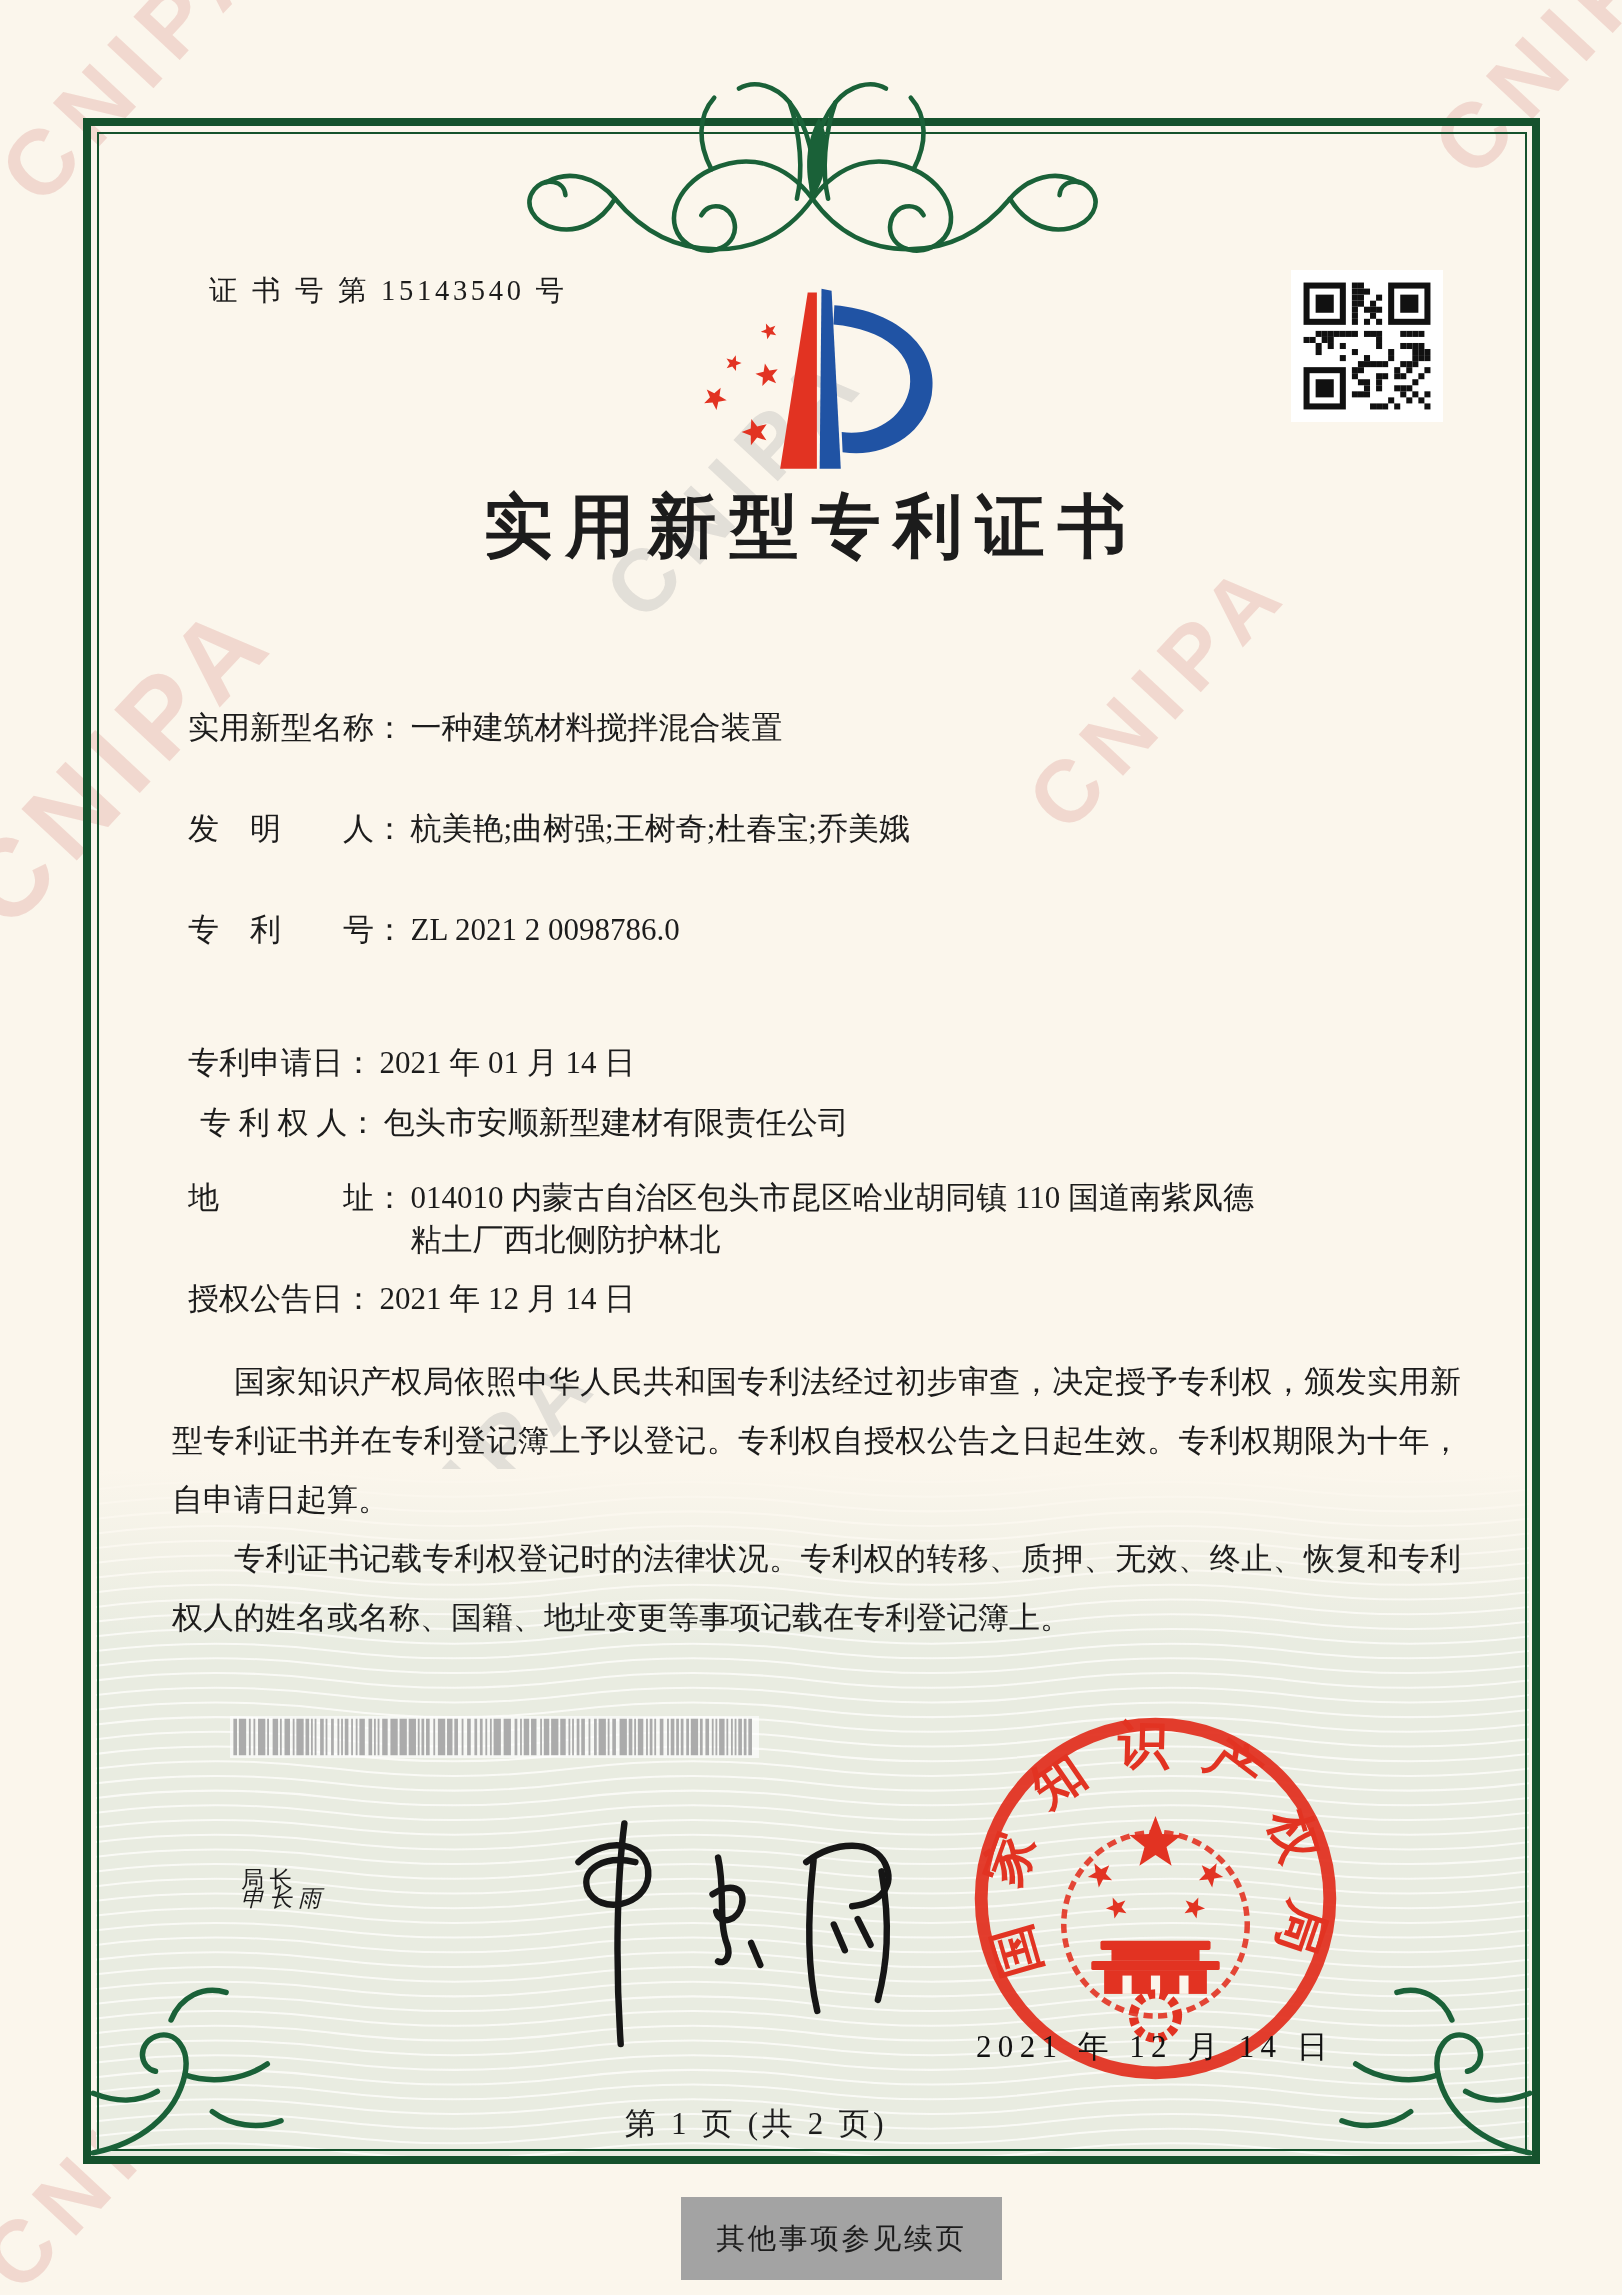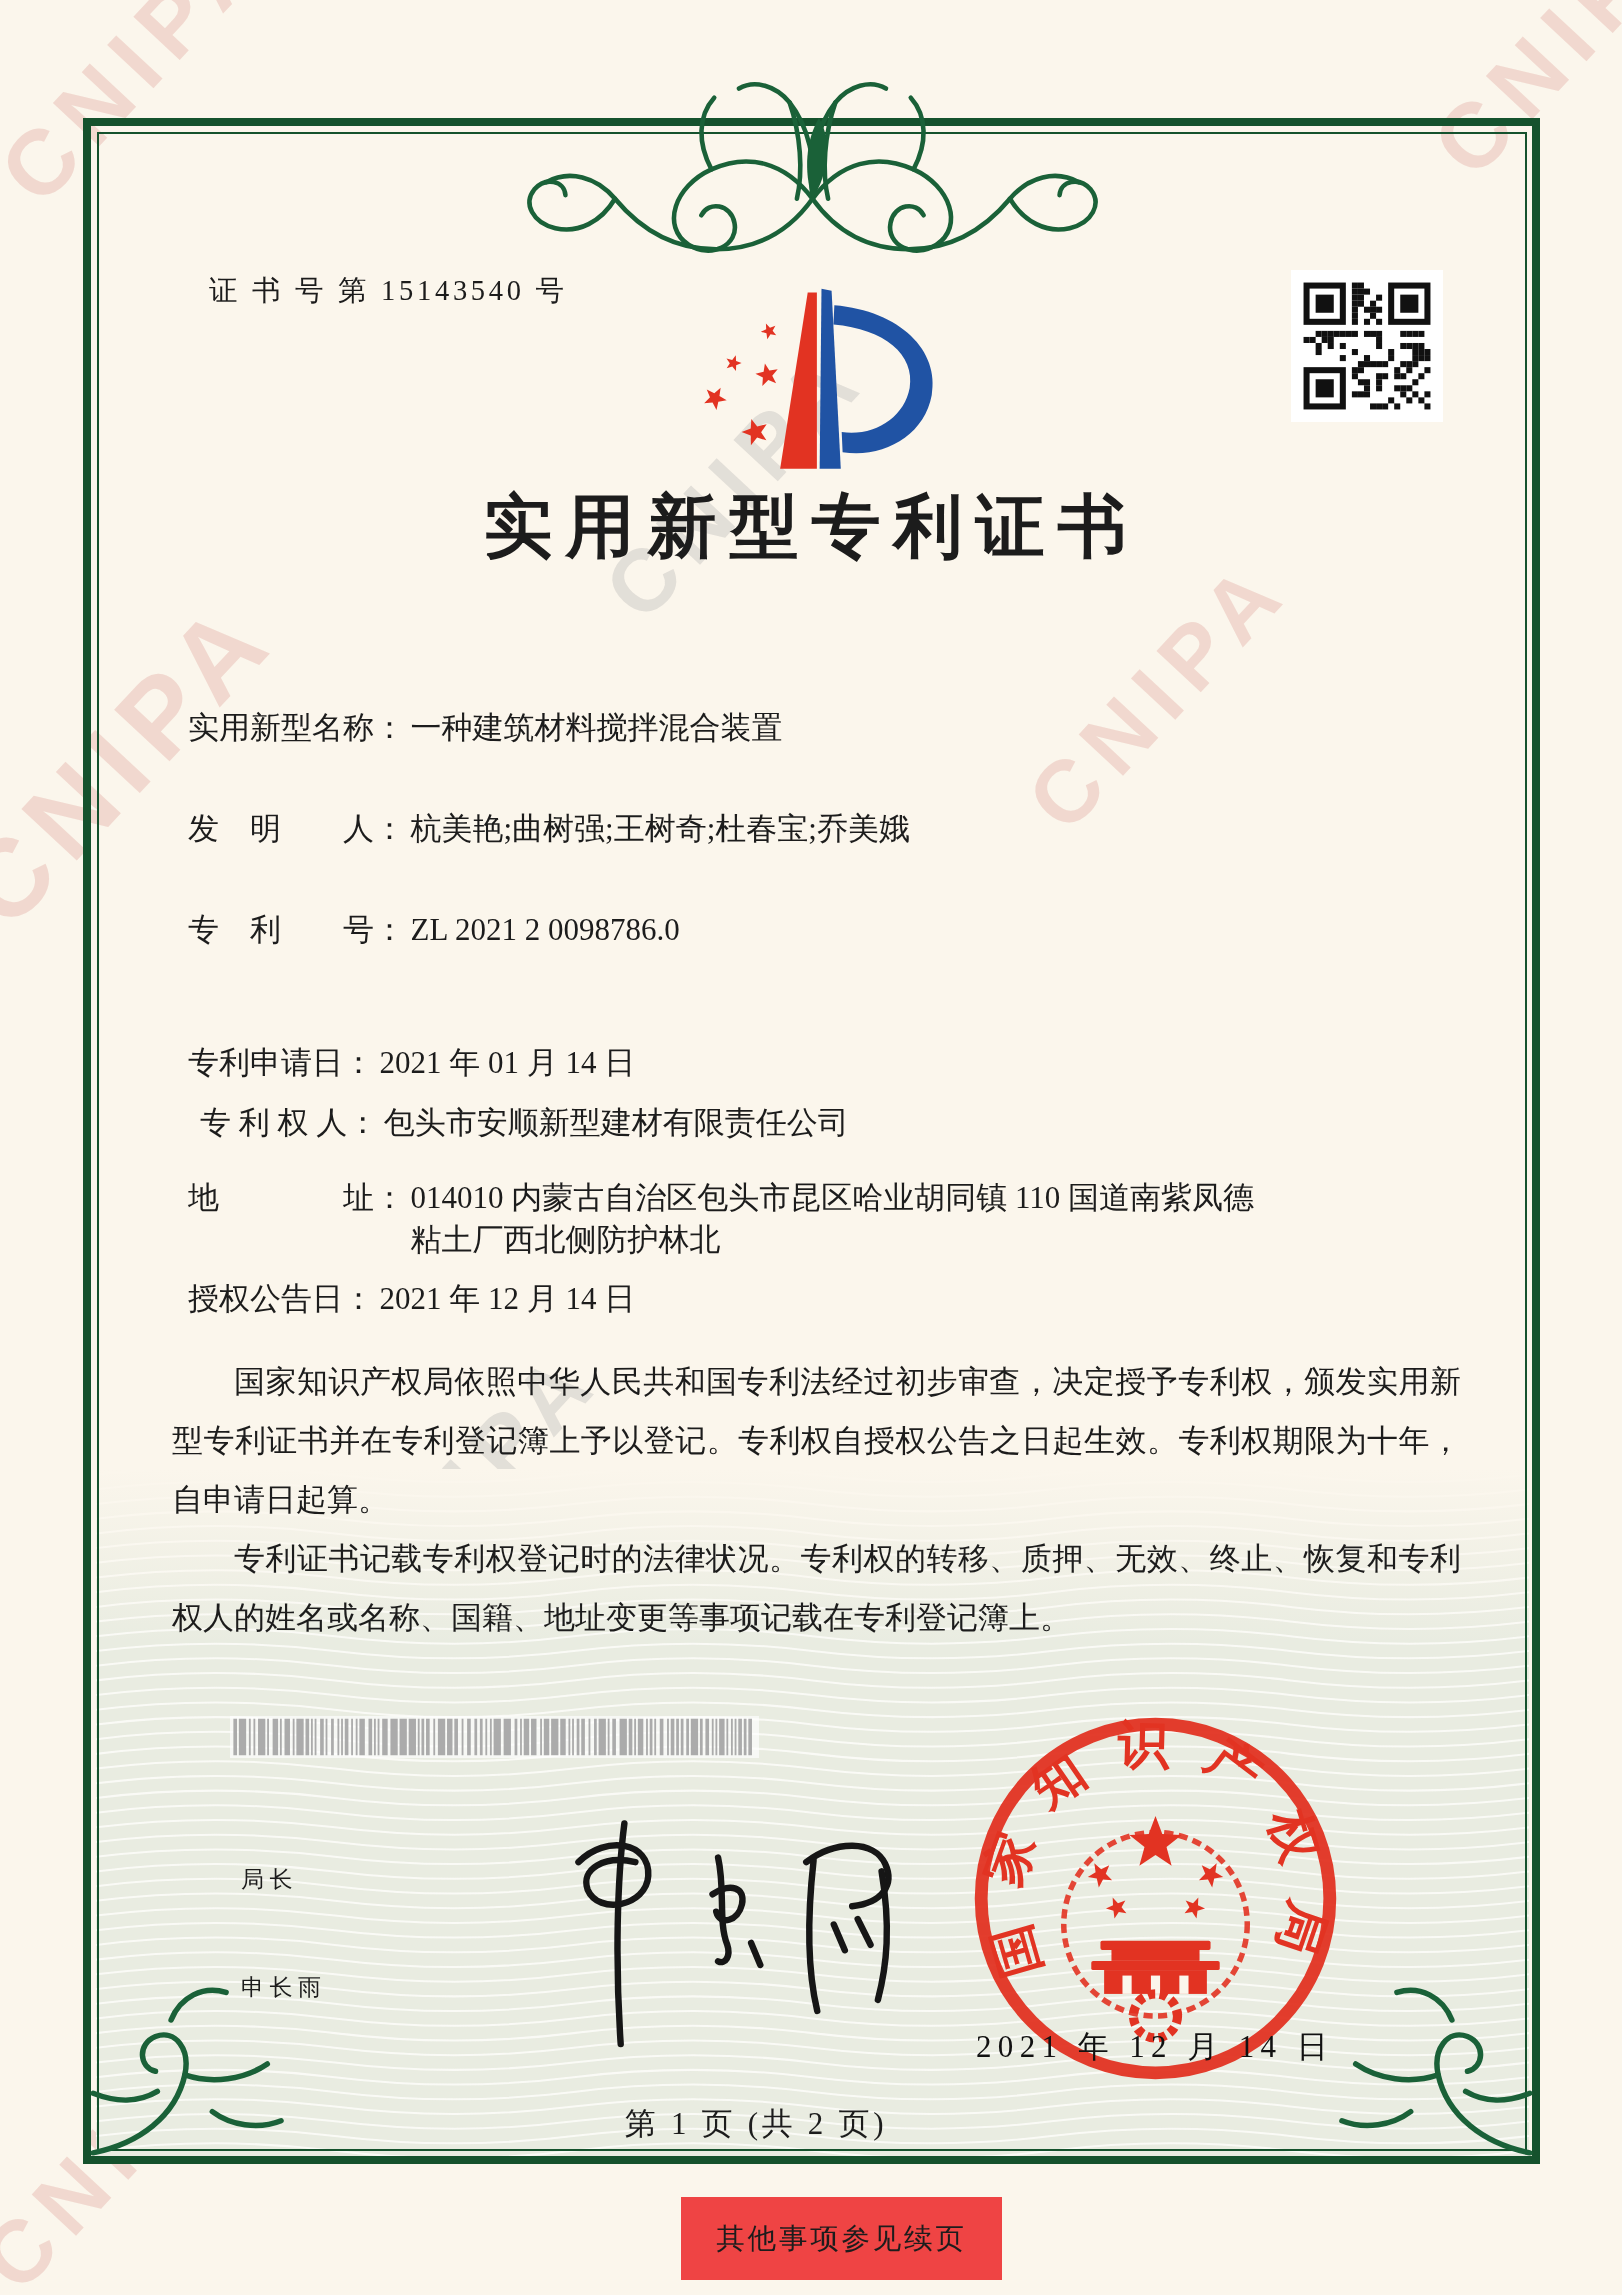--- a/index.html
+++ b/index.html
@@ -71,21 +71,21 @@
   .seal-date{
     position:absolute;left:966px;top:2026px;width:378px;text-align:center;
     font-size:31px;letter-spacing:6.4px;color:#111;z-index:4;white-space:nowrap;
   }
   
   .page-info{
     position:absolute;left:83px;width:1346px;top:2103px;text-align:center;
     font-size:31px;letter-spacing:3.7px;z-index:2;
   }
   .cont-strip{
-    position:absolute;left:681px;top:2197px;width:321px;height:83px;background:#ef4444;
+    position:absolute;left:681px;top:2197px;width:321px;height:83px;background:#a3a3a3;
     z-index:2;display:flex;align-items:center;justify-content:center;
   }
   .cont-note{font-size:28.5px;letter-spacing:2.8px;}
   
   .orn{position:absolute;z-index:2;pointer-events:none;}
 </style>
 </head>
 <body>
 
 <div class="page">
@@ -438,21 +438,21 @@
         <rect x="542" y="3" width="2" height="40" fill="#111"></rect>
         <rect x="547" y="3" width="2" height="40" fill="#111"></rect>
         <rect x="551" y="3" width="2" height="40" fill="#111"></rect>
         <rect x="555" y="3" width="4" height="40" fill="#111"></rect>
         <rect x="561" y="3" width="3" height="40" fill="#111"></rect>
         <rect x="566" y="3" width="4" height="40" fill="#111"></rect>
       </svg>
   </div>
 
   <div class="sig-label" style="top:1864px;">局长</div>
-  <div class="sig-label" style="top:1972px;">申长雨</div>
+  <div class="sig-label" style="top:1883px;font-style:italic;">申长雨</div>
 
   <svg class="sig-svg" viewBox="0 0 470 270">
     <g stroke="#161616" fill="none" stroke-width="7" stroke-linecap="round" stroke-linejoin="round">
       <path d="M120,18 C112,80 110,170 116,258"></path>
       <path d="M70,60 C100,30 148,38 146,75 C144,108 92,118 80,90 C72,68 98,52 132,60"></path>
       <path d="M222,55 C230,90 222,125 232,150 C236,162 230,172 222,168"></path>
       <path d="M216,95 C236,82 252,88 248,106 C244,124 224,130 220,114"></path>
       <path d="M258,148 L268,172"></path>
       <path d="M318,60 C350,36 392,36 404,62 C414,84 402,104 368,108"></path>
       <path d="M326,58 C318,130 320,180 330,222"></path>

